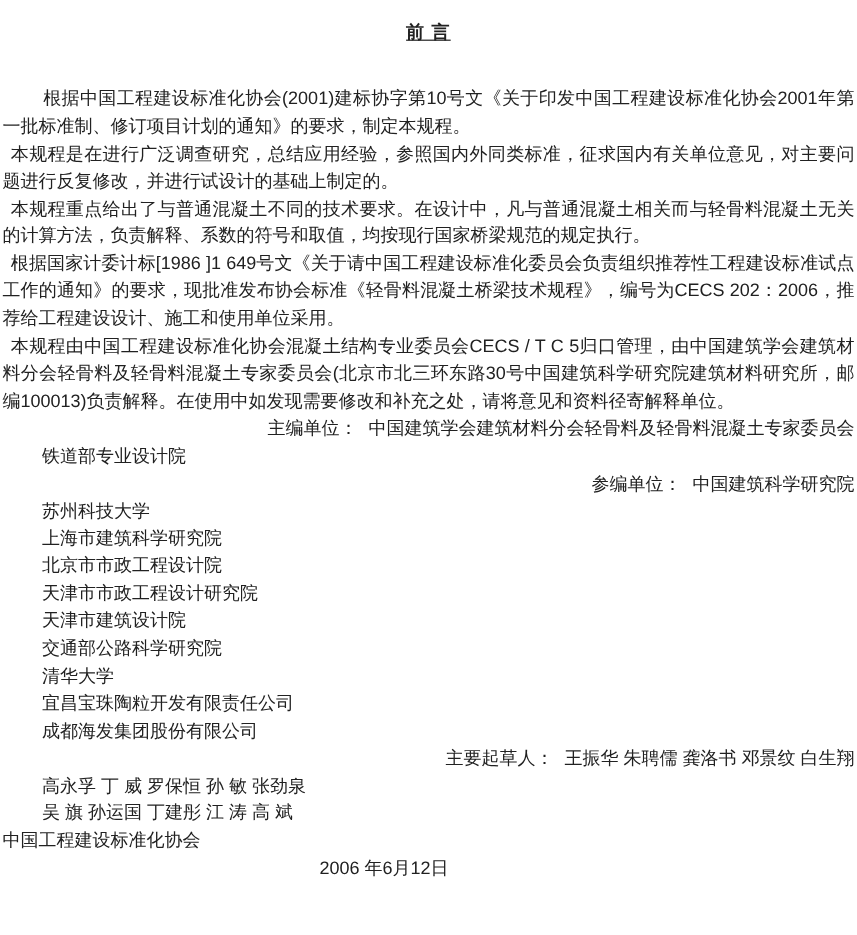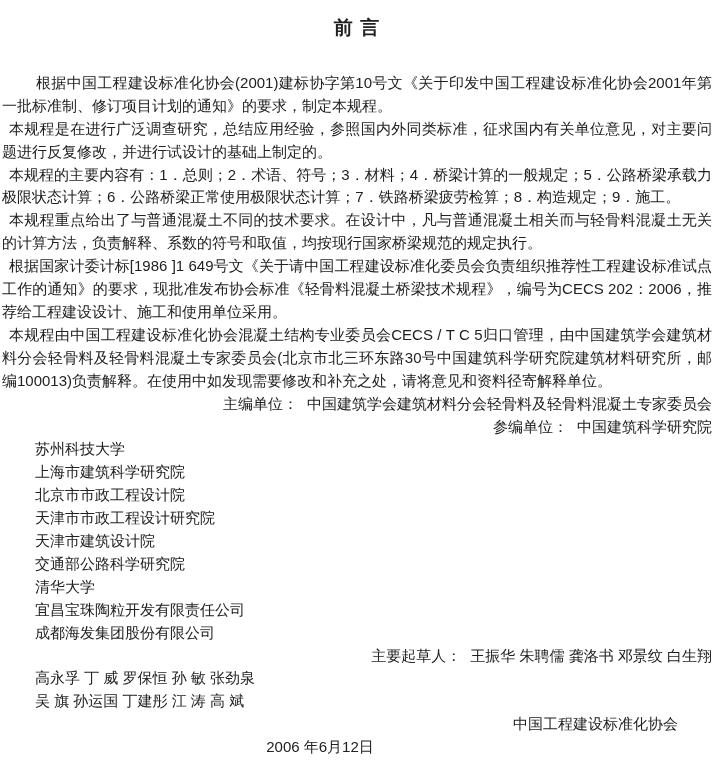--- a/index.html
+++ b/index.html
@@ -10,57 +10,58 @@
     box-sizing: border-box;
     background: #ffffff;
     color: #212121;
     font-family: "Liberation Sans", sans-serif;
     font-size: 15px;
     line-height: 22.9px;
     padding: 17px 2px 0 2px;
     overflow: hidden;
   }
   .doc-title {
-    font-size: 19px;
+    font-size: 15px;
     font-weight: 700;
     text-align: center;
     letter-spacing: 1px;
     margin: 0 0 32px 0;
+    text-decoration: underline;
   }
   p.para {
     margin: 0;
     text-indent: 7px;
     word-break: break-all;
     text-align: justify;
     text-justify: inter-ideograph;
   }
   p.para.para-first { text-indent: 34px; }
   .row { padding-left: 6px; text-align: right; }
   .row .label { margin-right: 9px; }
   .cont { padding-left: 33px; }
-  .footer-org { text-align: right; padding-right: 34px; }
+  .footer-org { text-align: left; padding-right: 34px; }
   .footer-date { text-align: center; padding-right: 74px; }
 </style>
 </head>
 <body>
 
 <div class="page">
 
   <h1 class="doc-title">前 言</h1>
 
   <p class="para para-first">根据中国工程建设标准化协会(2001)建标协字第10号文《关于印发中国工程建设标准化协会2001年第一批标准制、修订项目计划的通知》的要求，制定本规程。</p>
   <p class="para">本规程是在进行广泛调查研究，总结应用经验，参照国内外同类标准，征求国内有关单位意见，对主要问题进行反复修改，并进行试设计的基础上制定的。</p>
-  <p class="para">本规程的主要内容有：1．总则；2．术语、符号；3．材料；4．桥梁计算的一般规定；5．公路桥梁承载力极限状态计算；6．公路桥梁正常使用极限状态计算；7．铁路桥梁疲劳检算；8．构造规定；9．施工。</p>
   <p class="para">本规程重点给出了与普通混凝土不同的技术要求。在设计中，凡与普通混凝土相关而与轻骨料混凝土无关的计算方法，负责解释、系数的符号和取值，均按现行国家桥梁规范的规定执行。</p>
   <p class="para">根据国家计委计标[1986 ]1 649号文《关于请中国工程建设标准化委员会负责组织推荐性工程建设标准试点工作的通知》的要求，现批准发布协会标准《轻骨料混凝土桥梁技术规程》，编号为CECS 202：2006，推荐给工程建设设计、施工和使用单位采用。</p>
   <p class="para">本规程由中国工程建设标准化协会混凝土结构专业委员会CECS / T C 5归口管理，由中国建筑学会建筑材料分会轻骨料及轻骨料混凝土专家委员会(北京市北三环东路30号中国建筑科学研究院建筑材料研究所，邮编100013)负责解释。在使用中如发现需要修改和补充之处，请将意见和资料径寄解释单位。</p>
 
   <div class="row">
     <span class="label">主编单位：</span><span>中国建筑学会建筑材料分会轻骨料及轻骨料混凝土专家委员会</span>
   </div>
+  <div class="cont">铁道部专业设计院</div>
 
   <div class="row">
     <span class="label">参编单位：</span><span>中国建筑科学研究院</span>
   </div>
   <div class="cont">苏州科技大学</div>
   <div class="cont">上海市建筑科学研究院</div>
   <div class="cont">北京市市政工程设计院</div>
   <div class="cont">天津市市政工程设计研究院</div>
   <div class="cont">天津市建筑设计院</div>
   <div class="cont">交通部公路科学研究院</div>

